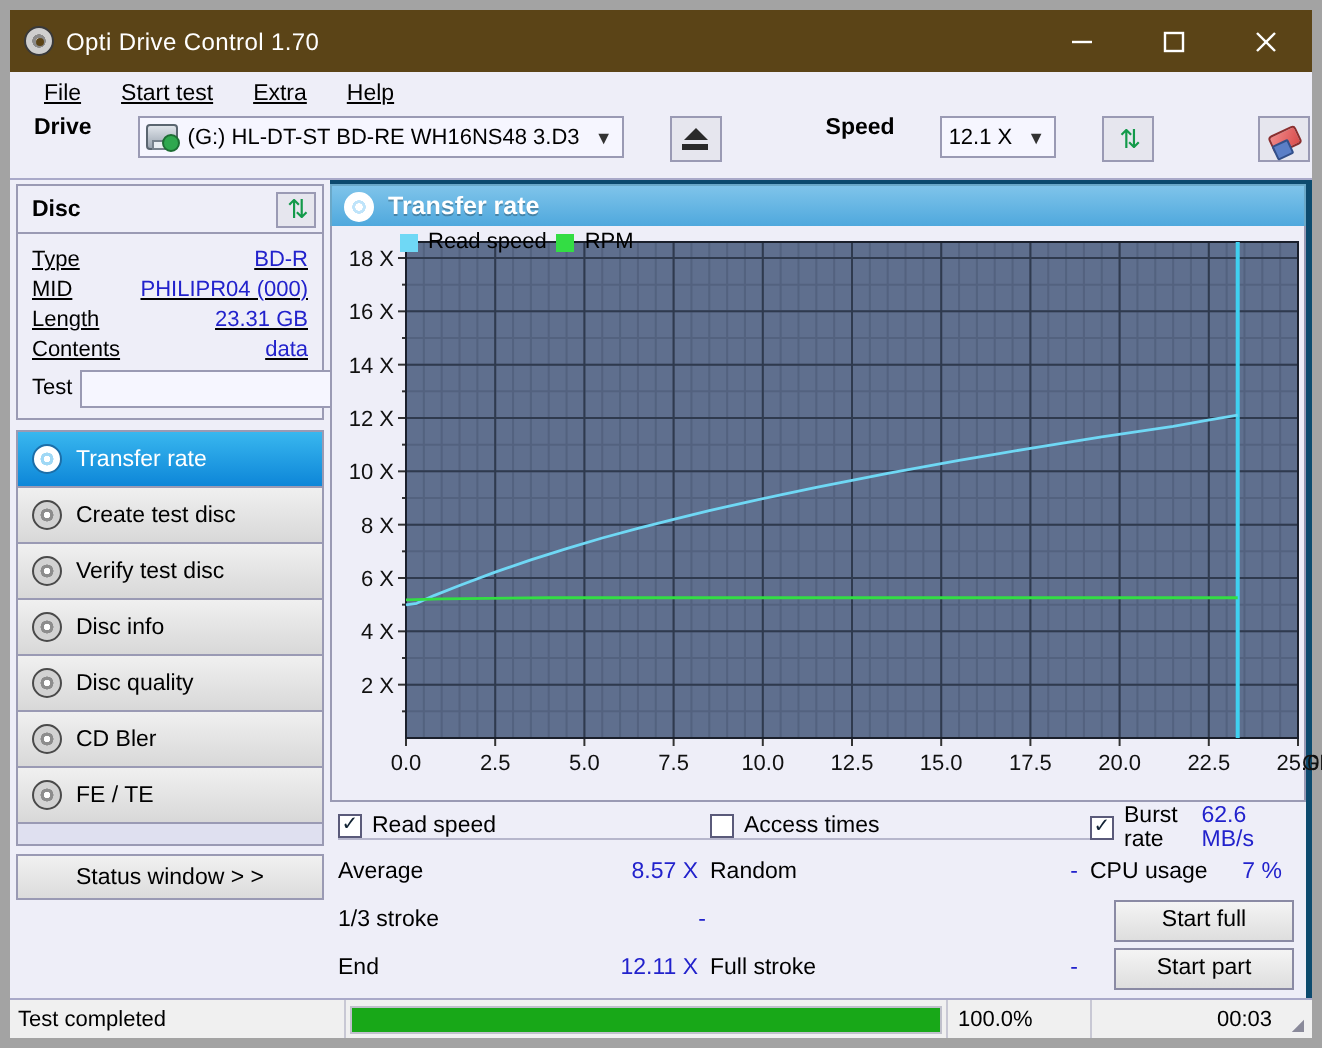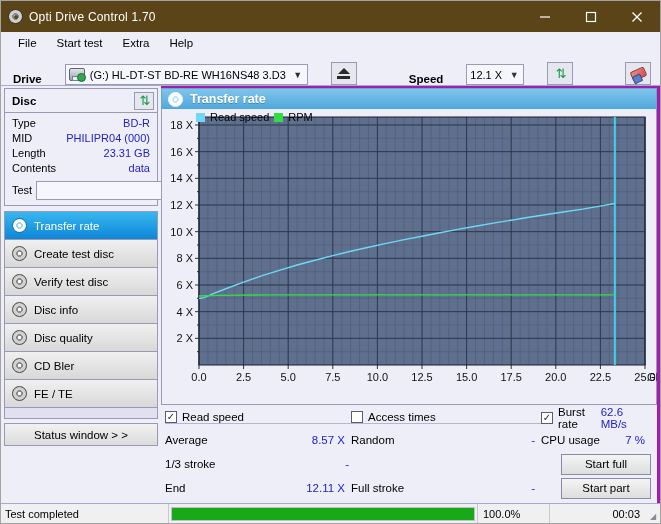--- a/index.html
+++ b/index.html
@@ -6,22 +6,22 @@
   html, body {
     width: 661px; height: 524px;
     font-family: "Liberation Sans", sans-serif;
     font-size: 11px;
     overflow: hidden;
     background: #eeeef8;
   }
   #app {
     width: 661px; height: 524px;
     position: relative;
-    border: 1px solid #a3a3a3;
-    background: #a21caf;
+    border: 5px solid #a3a3a3;
+    background: #0c4a6e;
     display: flex; flex-direction: column;
   }
 
   
   .titlebar {
     height: 31px; background: #5b4417; color: #ffffff;
     display: flex; align-items: center; flex: none;
   }
   .tb-icon { width: 28px; display:flex; align-items:center; justify-content:center; }
   .disc-glyph {
@@ -39,25 +39,25 @@
     width: 46px; height: 31px; display:flex; align-items:center; justify-content:center;
     color:#fff; font-size: 13px; line-height:1;
   }
   .tb-btn svg { display:block; }
 
   
   .menubar {
     height: 22px; background: #eeeef8; display: flex; align-items: center;
     padding-left: 8px; gap: 2px; flex: none;
   }
-  .menu-item { padding: 2px 9px; font-size: 11.5px; color: #000; }
+  .menu-item { padding: 2px 9px; font-size: 11.5px; color: #000; text-decoration: underline; }
 
   
   .drivebar {
-    height: 32px; background: #eeeef8; display:flex; align-items:flex-end;
+    height: 32px; background: #eeeef8; display:flex; align-items:flex-start;
     padding: 0 6px; gap: 23px; flex: none;
     border-bottom: 1px solid #a9a9c9;
   }
   .lbl-bold { font-weight: bold; font-size: 11.5px; color:#000; }
   .combo {
     height: 21px; background: #f6f6ff; border: 1px solid #9a9ab4;
     display: flex; align-items: center; padding: 0 2px 0 3px; gap: 5px;
     font-size: 11px; color:#000;
   }
   .combo.drive { width: 279px; }
@@ -111,21 +111,21 @@
   .disc-head {
     height: 24px; display:flex; align-items:center; padding: 0 3px 0 7px;
     border-bottom: 1px solid #9a9ab4; background:#eeeef8;
   }
   .disc-head .t { font-weight: bold; font-size: 11.5px; }
   .disc-head .btn {
     margin-left:auto; width:20px;height:18px;border:1px solid #9a9ab4;background:#e6e6ee;
     display:flex;align-items:center;justify-content:center;
   }
   .disc-rows { padding: 4px 7px 5px 7px; }
-  .drow { display:flex; align-items:flex-start; height:15px; font-size:11px; }
+  .drow { display:flex; align-items:flex-end; height:15px; font-size:11px;text-decoration:underline; }
   .drow .k { color:#000; }
   .drow .v { margin-left:auto; color:#2222cc; }
   .label-row { display:flex; align-items:center; gap:4px; margin-top:3px; }
   .label-row .k { font-size: 11px; width: 34px; }
   .label-in {
     flex:1; height:19px; border:1px solid #9a9ab4; background:#f6f6ff;
     font-family:"Liberation Sans",sans-serif; font-size:11px; padding:0 3px; color:#000;
   }
   .disc-btn {
     width:22px;height:20px;border:1px solid #9a9ab4;background:#e6e6ee;

